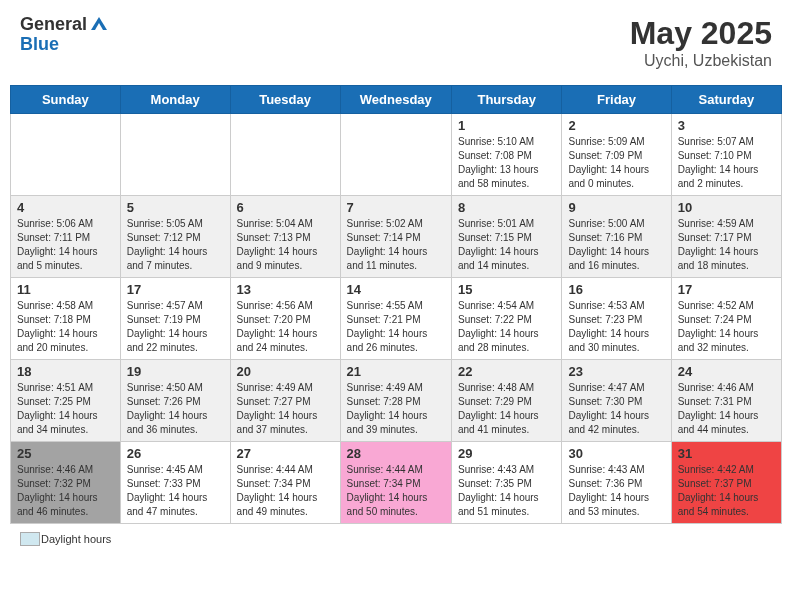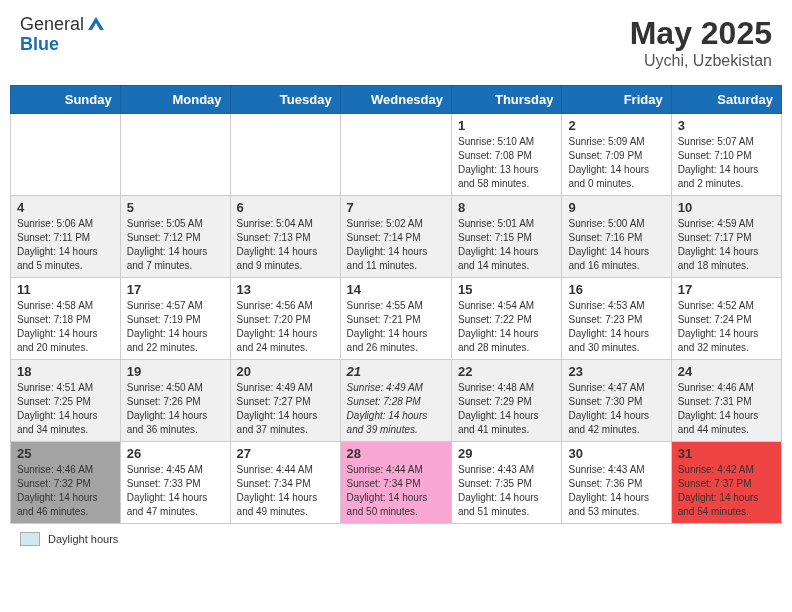--- a/index.html
+++ b/index.html
@@ -21,21 +21,21 @@
       display: flex;
       align-items: center;
     }
     .logo-text {
       display: flex;
       flex-direction: column;
       line-height: 1.1;
     }
     .logo-general {
       font-size: 18px;
-      font-weight: normal;
+      font-weight: bold;
       color: #333;
     }
     .logo-blue {
       font-size: 18px;
       font-weight: bold;
       color: #1a6eb5;
     }
     .logo-icon {
       width: 20px;
       height: 20px;
@@ -55,21 +55,21 @@
       color: #555;
     }
     .calendar {
       width: 100%;
       border-collapse: collapse;
       border: 1px solid #ccc;
     }
     .calendar th {
       background-color: #1a6eb5;
       color: #fff;
-      text-align: right;
+      text-align: center;
       padding: 6px 8px;
       font-size: 13px;
       border: 1px solid #1560a0;
     }
     .calendar td {
       vertical-align: top;
       border: 1px solid #ccc;
       padding: 4px 6px;
       width: 113px;
       min-height: 80px;
@@ -94,21 +94,21 @@
       color: #333;
     }
     .empty-cell {
       background: #fff !important;
     }
     .footer {
       display: flex;
       align-items: center;
       margin-top: 8px;
       padding-left: 10px;
-      gap: 8px;
+      gap: 1px;
     }
     .legend-box {
       width: 20px;
       height: 14px;
       background: #d0e8f0;
       border: 1px solid #aaa;
       display: inline-block;
     }
     .legend-text {
       font-size: 11px;
@@ -294,21 +294,21 @@
 Daylight: 14 hours
 and 36 minutes.</div>
         </td>
         <td style="background: rgb(240, 240, 240);">
           <div class="day-number">20</div>
           <div class="day-info">Sunrise: 4:49 AM
 Sunset: 7:27 PM
 Daylight: 14 hours
 and 37 minutes.</div>
         </td>
-        <td style="background: rgb(240, 240, 240); font-style: italic;">
+        <td style="background: rgb(240, 240, 240);">
           <div class="day-number">21</div>
           <div class="day-info">Sunrise: 4:49 AM
 Sunset: 7:28 PM
 Daylight: 14 hours
 and 39 minutes.</div>
         </td>
         <td style="background: rgb(240, 240, 240);">
           <div class="day-number">22</div>
           <div class="day-info">Sunrise: 4:48 AM
 Sunset: 7:29 PM

